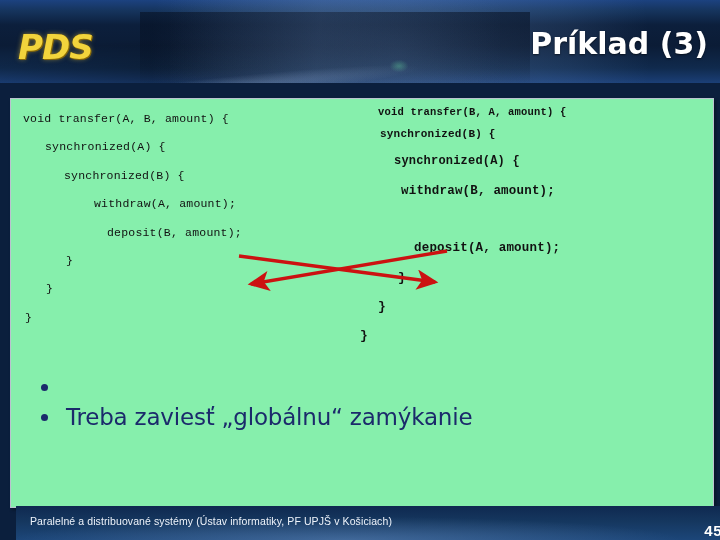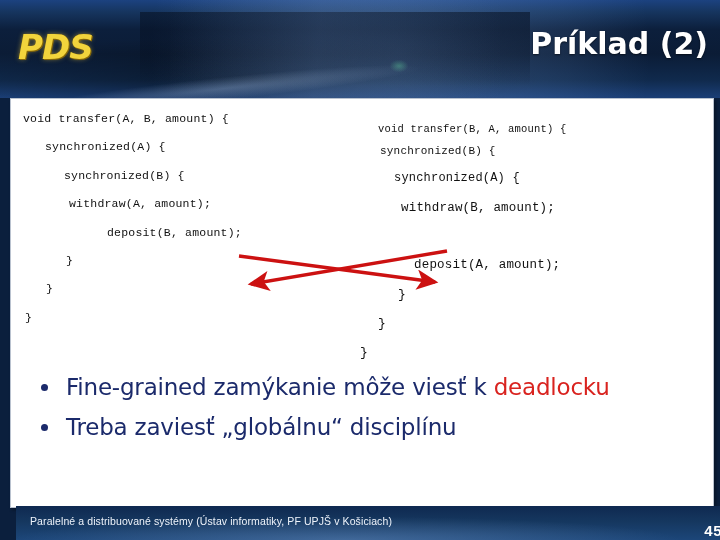--- a/index.html
+++ b/index.html
@@ -5,21 +5,21 @@
   html,body{margin:0;padding:0;}
   body{
     width:720px;height:540px;overflow:hidden;
     font-family:"Liberation Sans", sans-serif;
     background:#0b1f3d;
     position:relative;
   }
 
   
   .header{
-    position:absolute;left:0;top:0;width:720px;height:98px;
+    position:absolute;left:0;top:0;width:720px;height:83px;
     overflow:hidden;
     background:
       radial-gradient(circle at 400px 52px, rgba(120,160,215,0.30) 0%, rgba(120,160,215,0.12) 42%, rgba(120,160,215,0.0) 62%),
       radial-gradient(ellipse 420px 60px at 250px 78px, rgba(0,0,0,0.40) 0%, rgba(0,0,0,0.0) 70%),
       linear-gradient(180deg,#1c4280 0%,#16355f 12%,#0c1f3c 30%,#0b1c36 55%,#102a4d 82%,#1b3f77 100%);
   }
   .hdr-streak1{
     position:absolute;left:-60px;top:54px;width:560px;height:70px;
     background:radial-gradient(ellipse 280px 16px at 50% 50%, rgba(175,200,235,0.30) 0%, rgba(175,200,235,0.0) 72%);
     transform:rotate(-6deg);
@@ -51,50 +51,50 @@
     font-family:"DejaVu Sans", sans-serif;
     font-size:30px;font-weight:600;
     color:#ffffff;
     letter-spacing:0px;
     text-shadow:0 1px 2px rgba(0,0,0,0.55);
   }
 
   
   .panel{
     position:absolute;left:10px;top:98px;width:702px;height:408px;
-    background:#ffffff;
+    background:#86efac;
     border:1px solid #b9c2cf;
     box-shadow:2px 2px 3px rgba(0,0,0,0.35);
     overflow:hidden;
   }
 
   
   .code{
     position:absolute;
     font-family:"Liberation Mono","DejaVu Sans Mono",monospace;
     color:#111111;
     white-space:pre;
   }
 
   .code-left{left:12px;top:6px;width:330px;}
-  .code-right{left:355px;top:19px;width:340px;}
+  .code-right{left:355px;top:2px;width:340px;font-weight:bold;}
 
   .code-left .ln{
     display:block;font-size:11.5px;line-height:28.4px;
     letter-spacing:0.2px;
   }
   .code-right .ln{
     display:block;letter-spacing:0.2px;
   }
 
   
   .ln[data-i="0"]{margin-left:0px;}
   .ln[data-i="1"]{margin-left:22px;}
   .ln[data-i="2"]{margin-left:41px;}
-  .ln[data-i="3"]{margin-left:46px;}
+  .ln[data-i="3"]{margin-left:71px;}
   .ln[data-i="4"]{margin-left:84px;}
   .ln[data-i="5"]{margin-left:43px;}
   .ln[data-i="6"]{margin-left:23px;}
   .ln[data-i="7"]{margin-left:2px;}
 
   
   .code-right .ln[data-i="0"]{font-size:10.5px;line-height:22px;margin-left:12px;}
   .code-right .ln[data-i="1"]{font-size:11px;  line-height:23px;margin-left:14px;}
   .code-right .ln[data-i="2"]{font-size:12px;  line-height:31px;margin-left:28px;}
   .code-right .ln[data-i="3"]{font-size:12.5px;line-height:29px;margin-left:35px;}
@@ -150,21 +150,21 @@
 </style>
 </head>
 <body>
 
 <div class="header">
   <div class="hdr-dark-band"></div>
   <div class="hdr-streak2"></div>
   <div class="hdr-streak1"></div>
   <div class="hdr-glow-dot"></div>
   <div class="logo">PDS</div>
-  <div class="title">Príklad (2)</div>
+  <div class="title">Príklad (3)</div>
 </div>
 
 <div class="panel">
 
   <div class="code code-left"><span class="ln" data-i="0">void transfer(A, B, amount) {</span><span class="ln bold" data-i="1">synchronized(A) {</span><span class="ln bold" data-i="2">synchronized(B) {</span><span class="ln" data-i="3">withdraw(A, amount);</span><span class="ln" data-i="4">deposit(B, amount);</span><span class="ln bold" data-i="5">}</span><span class="ln bold" data-i="6">}</span><span class="ln" data-i="7">}</span></div>
 
   <div class="code code-right"><span class="ln" data-i="0">void transfer(B, A, amount) {</span><span class="ln bold" data-i="1">synchronized(B) {</span><span class="ln bold" data-i="2">synchronized(A) {</span><span class="ln" data-i="3">withdraw(B, amount);</span><span class="ln" data-i="4">deposit(A, amount);</span><span class="ln bold" data-i="5">}</span><span class="ln bold" data-i="6">}</span><span class="ln" data-i="7">}</span></div>
 
   <svg class="arrows" viewBox="0 0 702 408">
     <defs>
@@ -175,25 +175,24 @@
         <path d="M0,0 L6.4,3 L0,6 L1.6,3 Z" fill="#cc1111"></path>
       </marker>
     </defs>
     <line class="arrow-a" x1="228" y1="157" x2="424" y2="183" stroke="#cc1111" stroke-width="3.4" marker-end="url(#ah-r)"></line>
     <line class="arrow-b" x1="436" y1="152" x2="240" y2="185" stroke="#cc1111" stroke-width="3.4" marker-end="url(#ah-l)"></line>
   </svg>
 
   <div class="bullets">
     <div class="bullet">
       <span class="bullet-dot"></span>
-      <span class="bullet-text"><span>Fine-grained zamýkanie môže viesť k </span><span class="hl-red">deadlocku</span><span></span></span>
     </div>
     <div class="bullet">
       <span class="bullet-dot"></span>
-      <span class="bullet-text"><span>Treba zaviesť „globálnu“ disciplínu</span><span class="hl-red"></span><span></span></span>
+      <span class="bullet-text"><span>Treba zaviesť „globálnu“ zamýkanie</span><span class="hl-red"></span><span></span></span>
     </div>
   </div>
 </div>
 
 <div class="footer">
   <div class="footer-text">Paralelné a distribuované systémy (Ústav informatiky, PF UPJŠ v Košiciach)</div>
   <div class="page-num">45</div>
 </div>
 
 </body></html>

